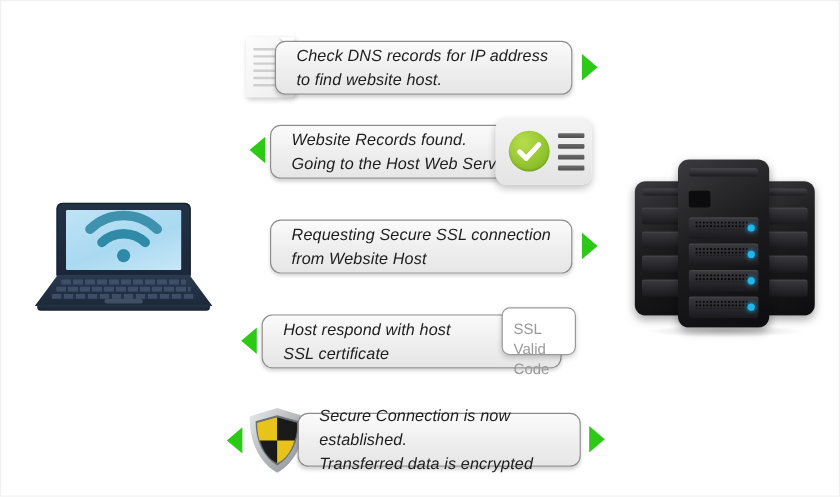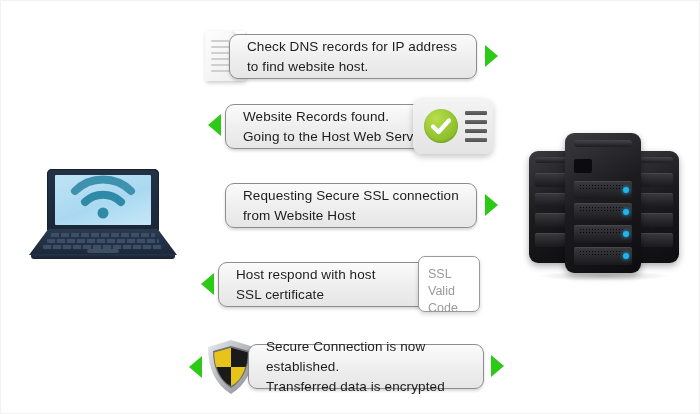--- a/index.html
+++ b/index.html
@@ -107,20 +107,21 @@
   }
   .bubble-text {
     position: absolute;
     left: 17px; top: 50%;
     transform: translateY(-50%);
     color: #1d1d1d;
     font-size: 13.5px;
     line-height: 20px;
     white-space: pre-line;
     letter-spacing: .1px;
+    font-style: italic;
   }
   .arrow {
     position: absolute;
     width: 0; height: 0;
     border-top: 11px solid transparent;
     border-bottom: 11px solid transparent;
   }
   .arrow-right { border-left: 13px solid #2cc917; }
   .arrow-left  { border-right: 13px solid #2cc917; }
 
@@ -289,21 +290,21 @@
     </div>
     <div class="arrow arrow-right" style="left:484px;top:193px;"></div>
   </div>
 
   <div class="row">
     <div class="arrow arrow-left" style="left:200px;top:272px;"></div>
     <div class="bubble" style="left:217px;top:261px;width:250px;height:45px;">
       <div class="bubble-text">Host respond with host
 SSL certificate</div>
     </div>
-    <div class="ssl-card" style="left:417px;top:255px;width:62px;height:56px;">
+    <div class="ssl-card" style="left:417px;top:255px;width:62px;height:40px;">
       <div class="ssl-card-text">SSL Valid
 Code</div>
     </div>
   </div>
 
   <div class="row">
     <div class="arrow arrow-left" style="left:188px;top:355px;"></div>
     <svg class="shield" style="left:205px;top:338px;" viewBox="0 0 50 56">
       <defs>
         <linearGradient id="shmetal" x1="0" y1="0" x2="1" y2="1">

